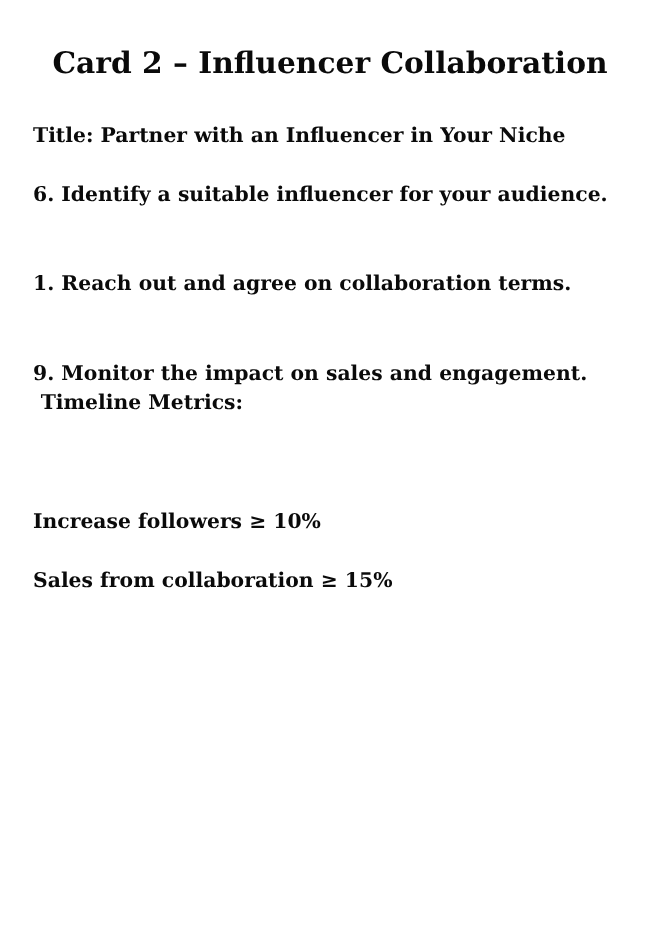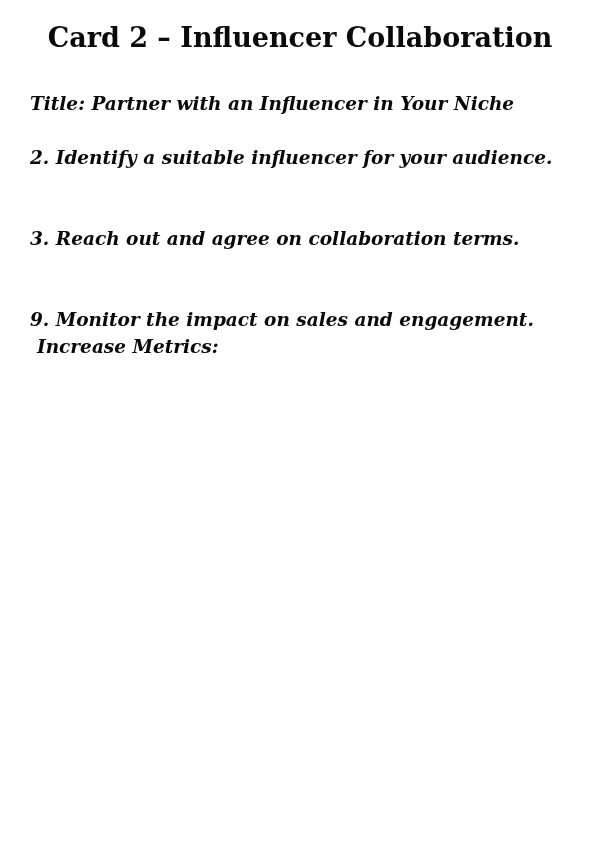--- a/index.html
+++ b/index.html
@@ -12,36 +12,35 @@
     width: 600px;
     height: 849px;
     background: #ffffff;
     overflow: hidden;
     font-family: "DejaVu Serif", serif;
     font-weight: bold;
     color: #0a0a0a;
     box-sizing: border-box;
   }
   .heading {
-    margin: 20px 30px 0 30px;
+    margin: 40px 30px 0 30px;
     text-align: center;
     font-size: 27px;
     line-height: 35px;
     letter-spacing: 0px;
     white-space: nowrap;
   }
   .content {
     margin: 35px 30px 0 30px;
     font-size: 18.5px;
     line-height: 27px;
   }
   .line {
     height: 27px;
     white-space: nowrap;
-    font-style: italic;
   }
   .line.indented {
     padding-left: 7px;
   }
   .sp1 { height: 27px; }
   .sp2 { height: 54px; }
   .sp3 { height: 81px; }
 </style>
 </head>
 <body>
@@ -50,34 +49,36 @@
 
   <div class="heading">Card 2 – Influencer Collaboration</div>
 
   <div class="content">
 
     <div class="line">Title: Partner with an Influencer in Your Niche</div>
 
 
     <div class="sp1"></div>
 
-    <div class="line">2. Identify a suitable influencer for your audience.</div>
+    <div class="line">6. Identify a suitable influencer for your audience.</div>
 
     <div class="sp2"></div>
 
-    <div class="line">3. Reach out and agree on collaboration terms.</div>
+    <div class="line">1. Reach out and agree on collaboration terms.</div>
 
     <div class="sp2"></div>
 
     <div class="line">9. Monitor the impact on sales and engagement.</div>
 
 
-    <div class="line indented">Increase Metrics:</div>
+    <div class="line indented">Timeline Metrics:</div>
 
     <div class="sp3"></div>
 
+    <div class="line">Increase followers ≥ 10%</div>
 
     <div class="sp1"></div>
 
+    <div class="line">Sales from collaboration ≥ 15%</div>
 
   </div>
 
 </div>
 
 </body></html>

